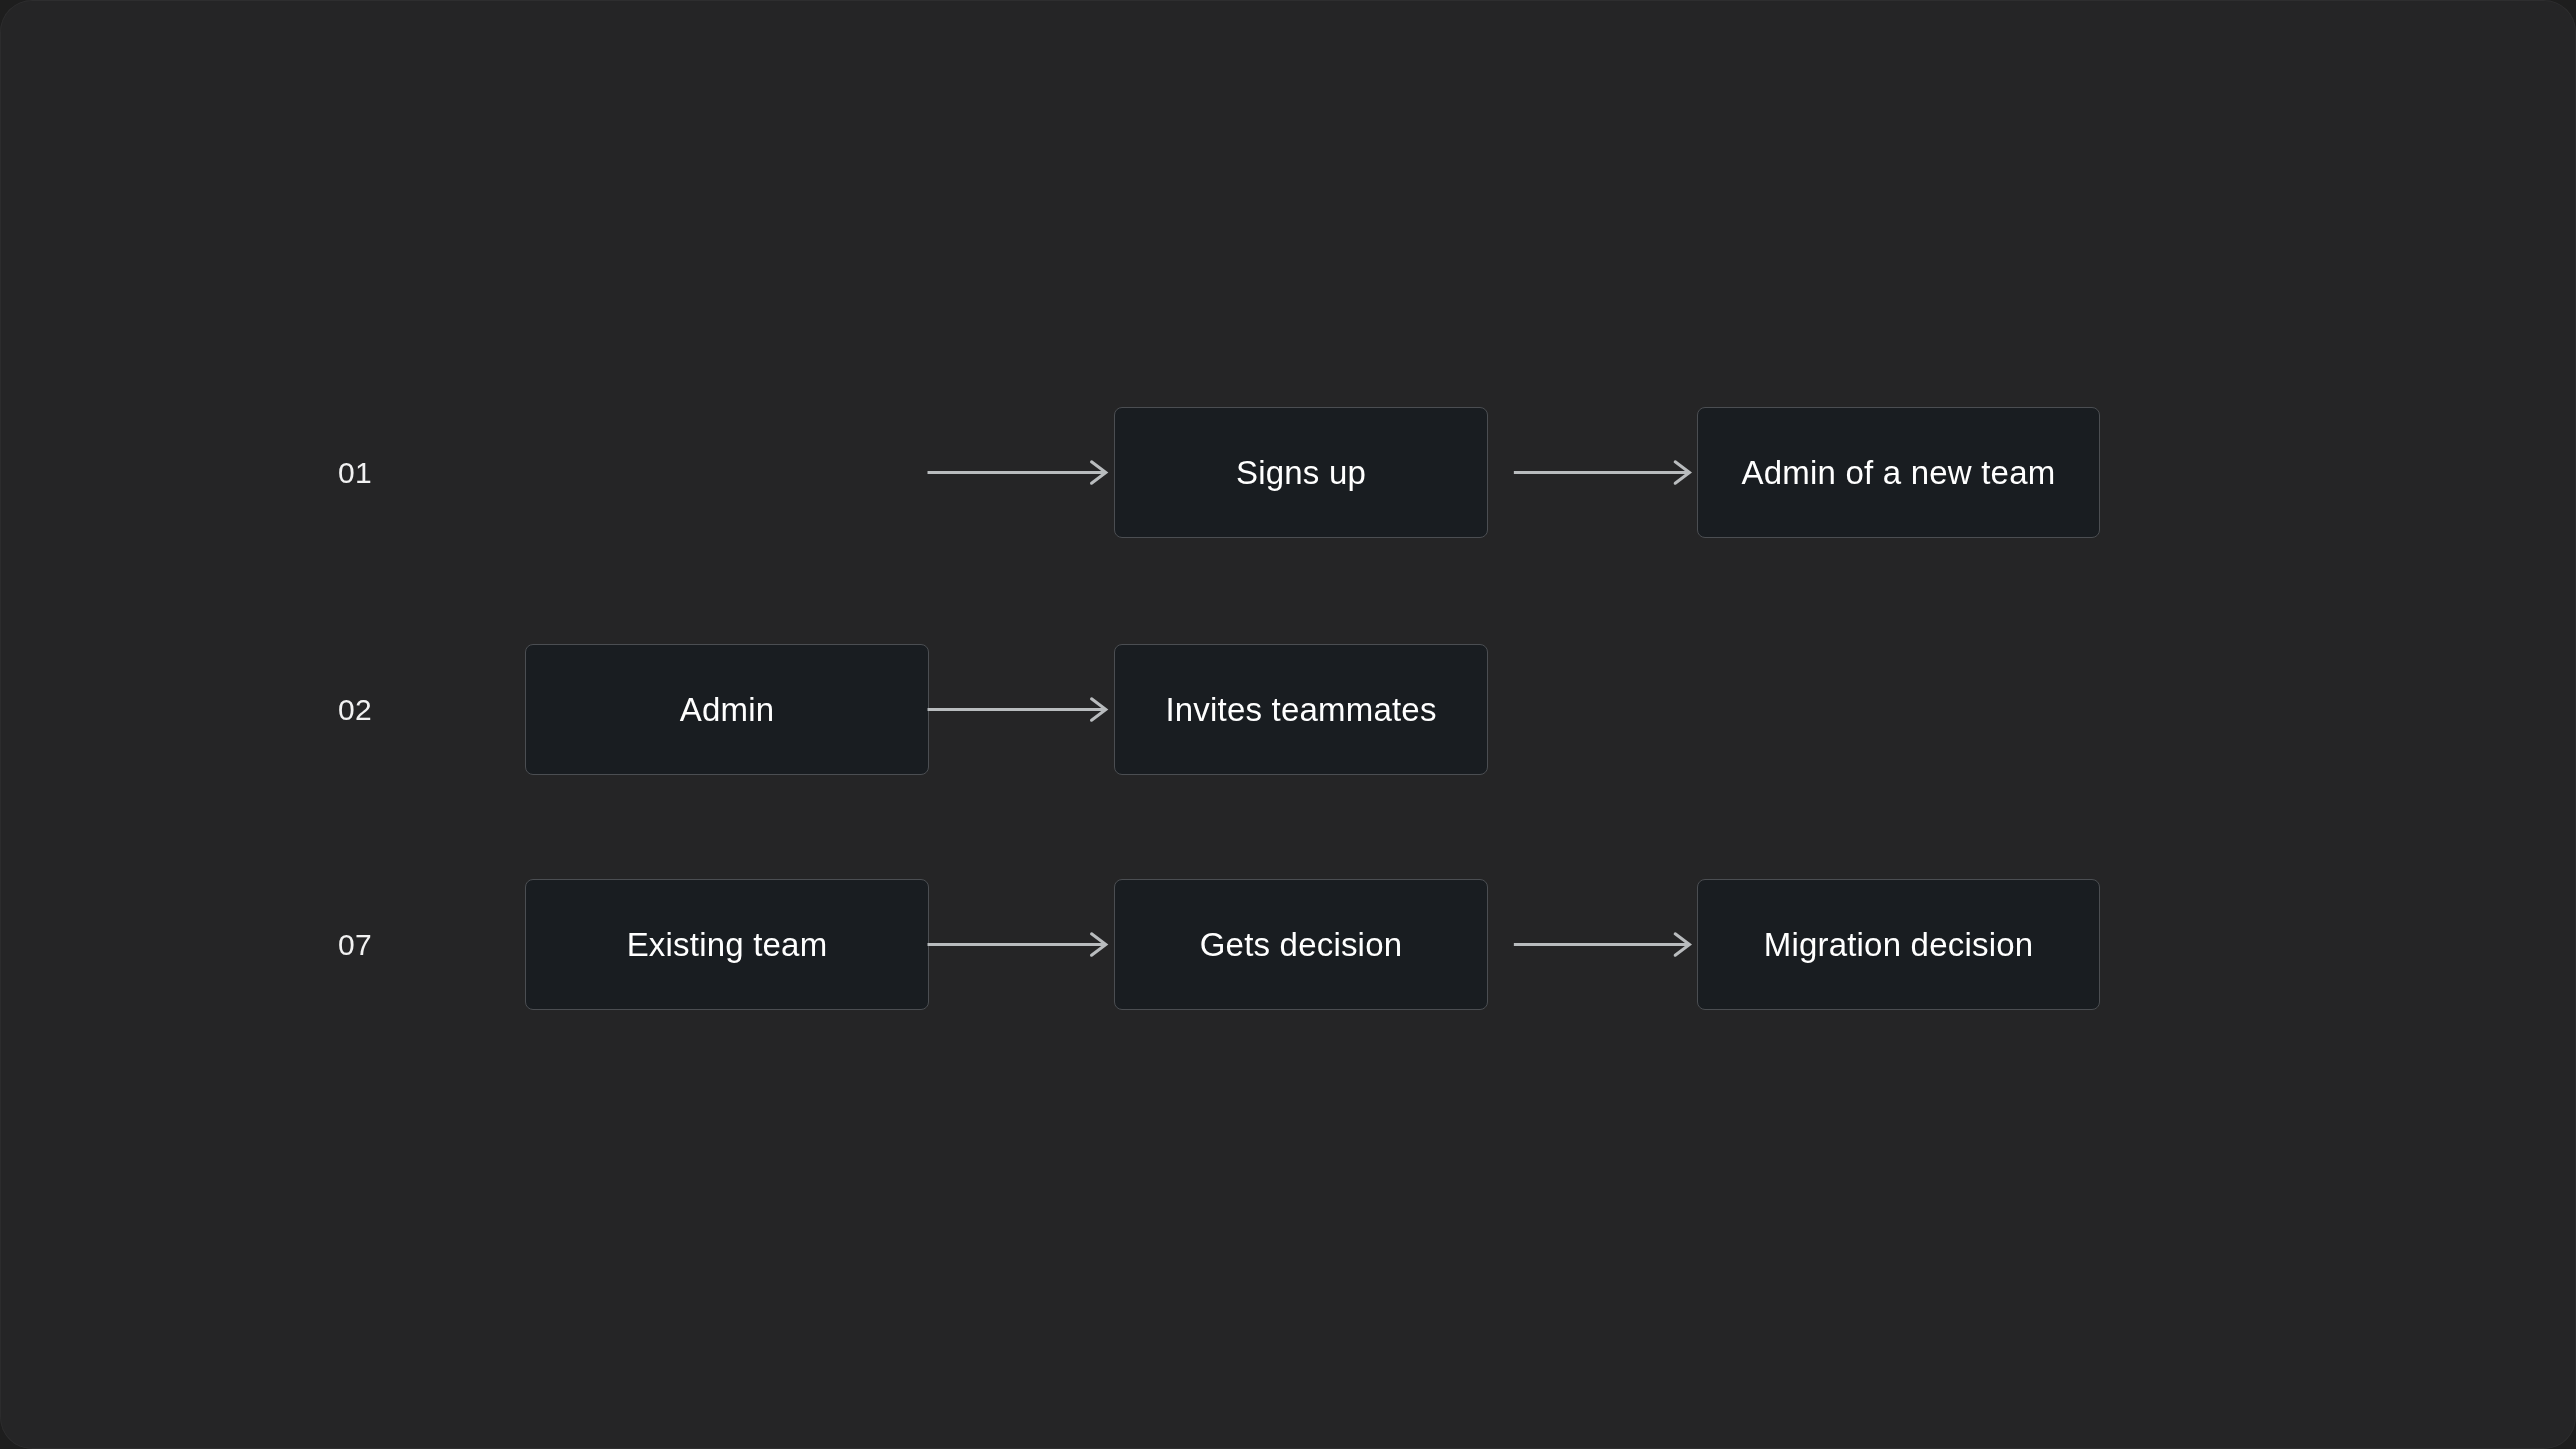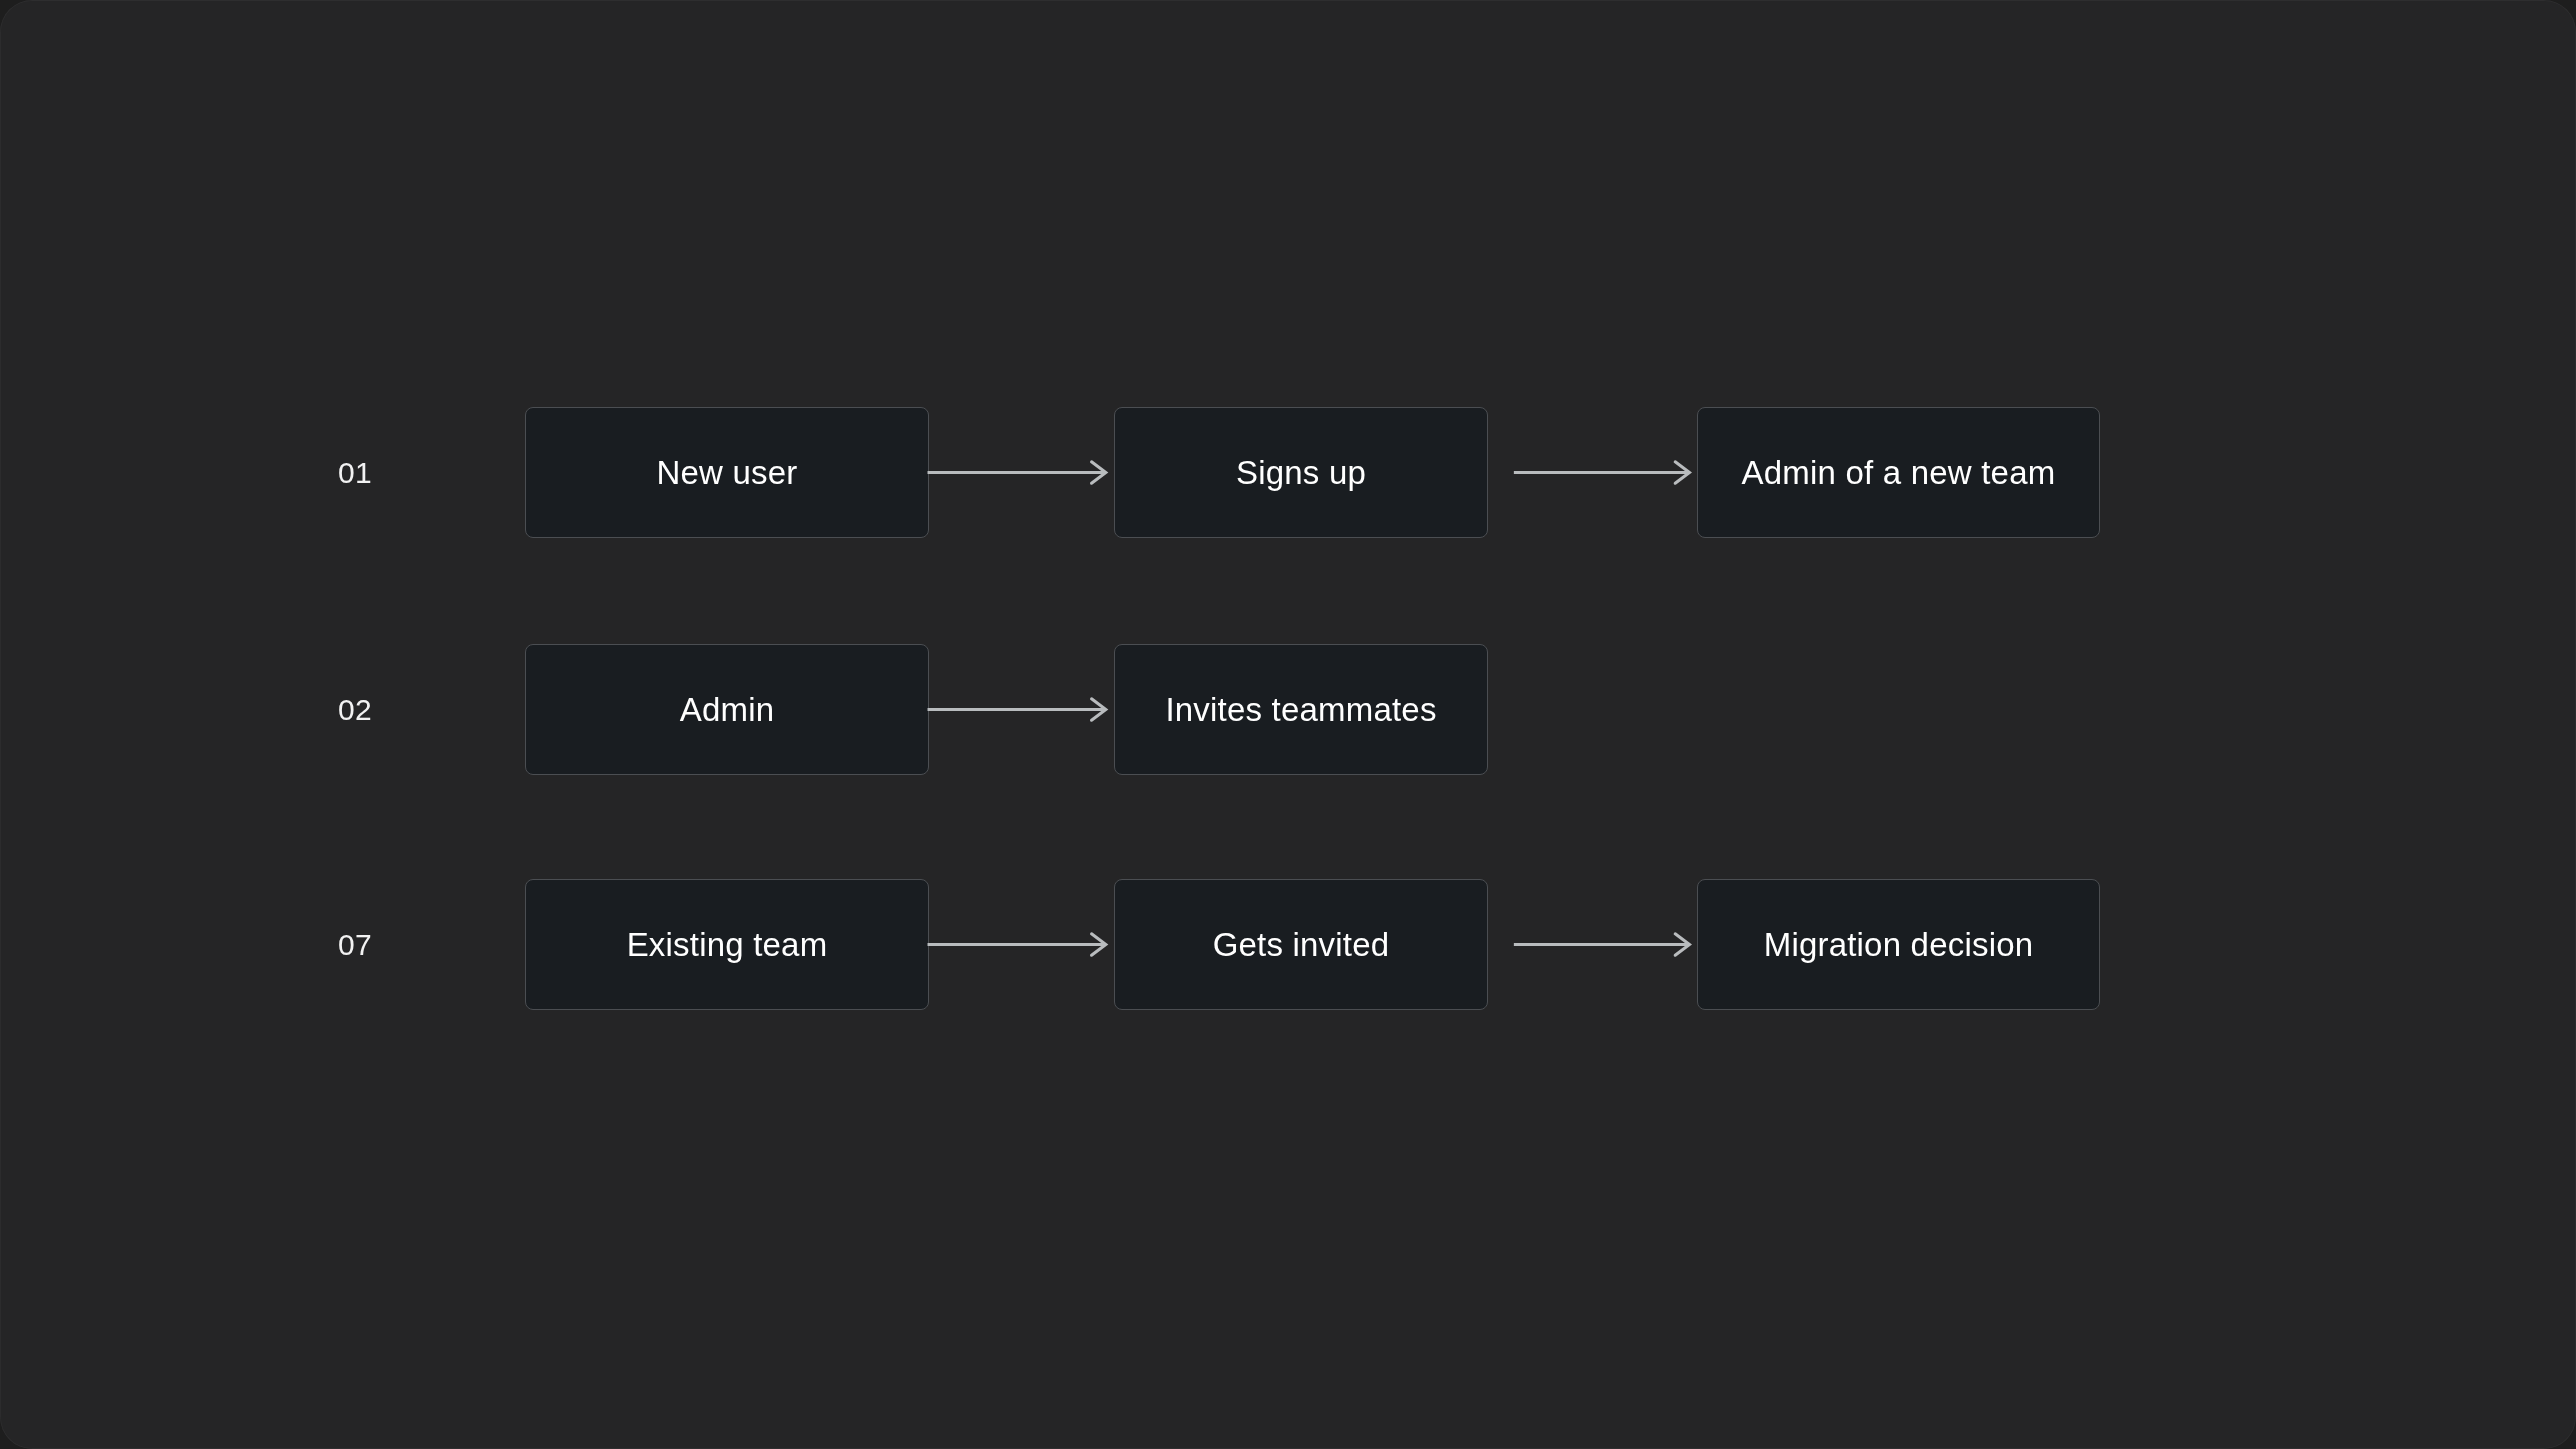--- a/index.html
+++ b/index.html
@@ -89,21 +89,20 @@
   .row3 { top: 879px; }
 </style>
 </head>
 <body>
 
 <div id="canvas">
 
   <div class="flow-row row1">
     <div class="row-index">01</div>
 
-    <div class="node col1">New user</div>
 
     <div class="connector conn1">
       <svg width="184" height="25" viewBox="0 0 206 28" fill="none">
         <path d="M0 14 H196" stroke="#b9bcbe" stroke-width="3.4" stroke-linecap="square"></path>
         <path d="M182 2 L198 14 L182 26" stroke="#b9bcbe" stroke-width="3.4" stroke-linecap="round" stroke-linejoin="miter" fill="none"></path>
       </svg>
     </div>
 
     <div class="node col2">Signs up</div>
 
@@ -137,21 +136,21 @@
 
     <div class="node col1">Existing team</div>
 
     <div class="connector conn1">
       <svg width="184" height="25" viewBox="0 0 206 28" fill="none">
         <path d="M0 14 H196" stroke="#b9bcbe" stroke-width="3.4" stroke-linecap="square"></path>
         <path d="M182 2 L198 14 L182 26" stroke="#b9bcbe" stroke-width="3.4" stroke-linecap="round" stroke-linejoin="miter" fill="none"></path>
       </svg>
     </div>
 
-    <div class="node col2">Gets invited</div>
+    <div class="node col2">Gets decision</div>
 
     <div class="connector conn2">
       <svg width="182" height="25" viewBox="0 0 203 28" fill="none">
         <path d="M0 14 H193" stroke="#b9bcbe" stroke-width="3.4" stroke-linecap="square"></path>
         <path d="M179 2 L195 14 L179 26" stroke="#b9bcbe" stroke-width="3.4" stroke-linecap="round" stroke-linejoin="miter" fill="none"></path>
       </svg>
     </div>
 
     <div class="node col3">Migration decision</div>
   </div>

